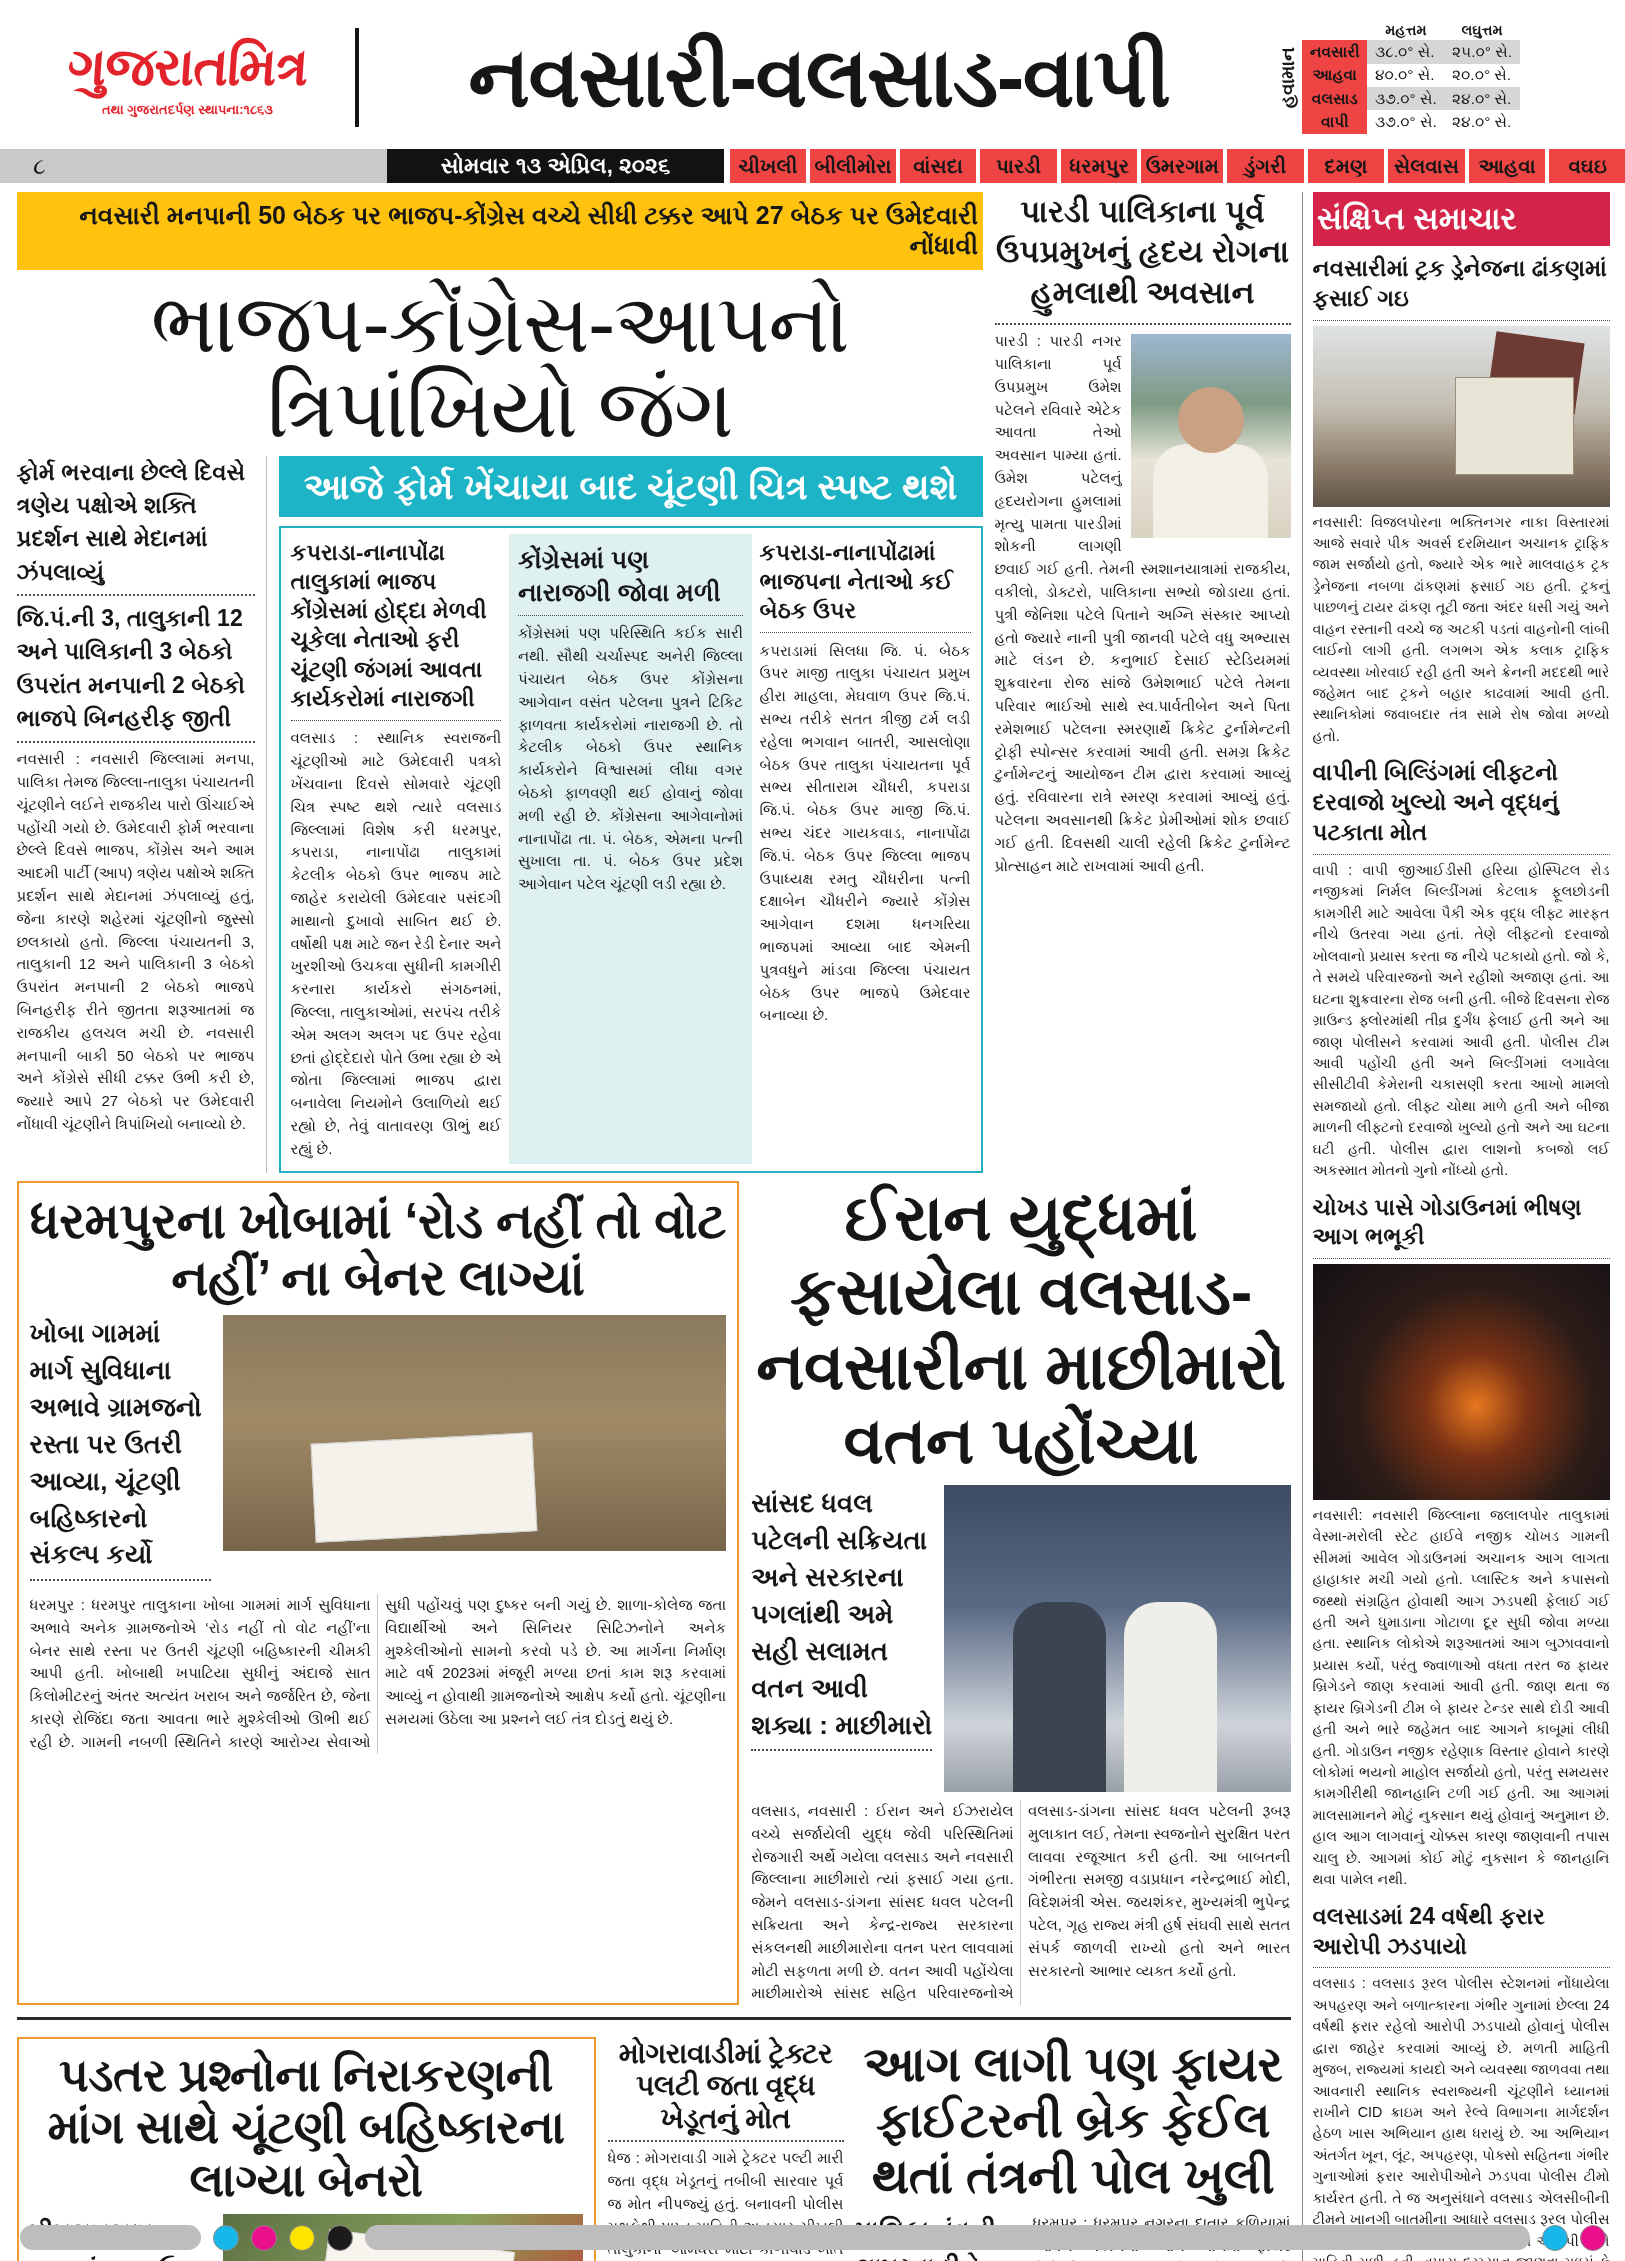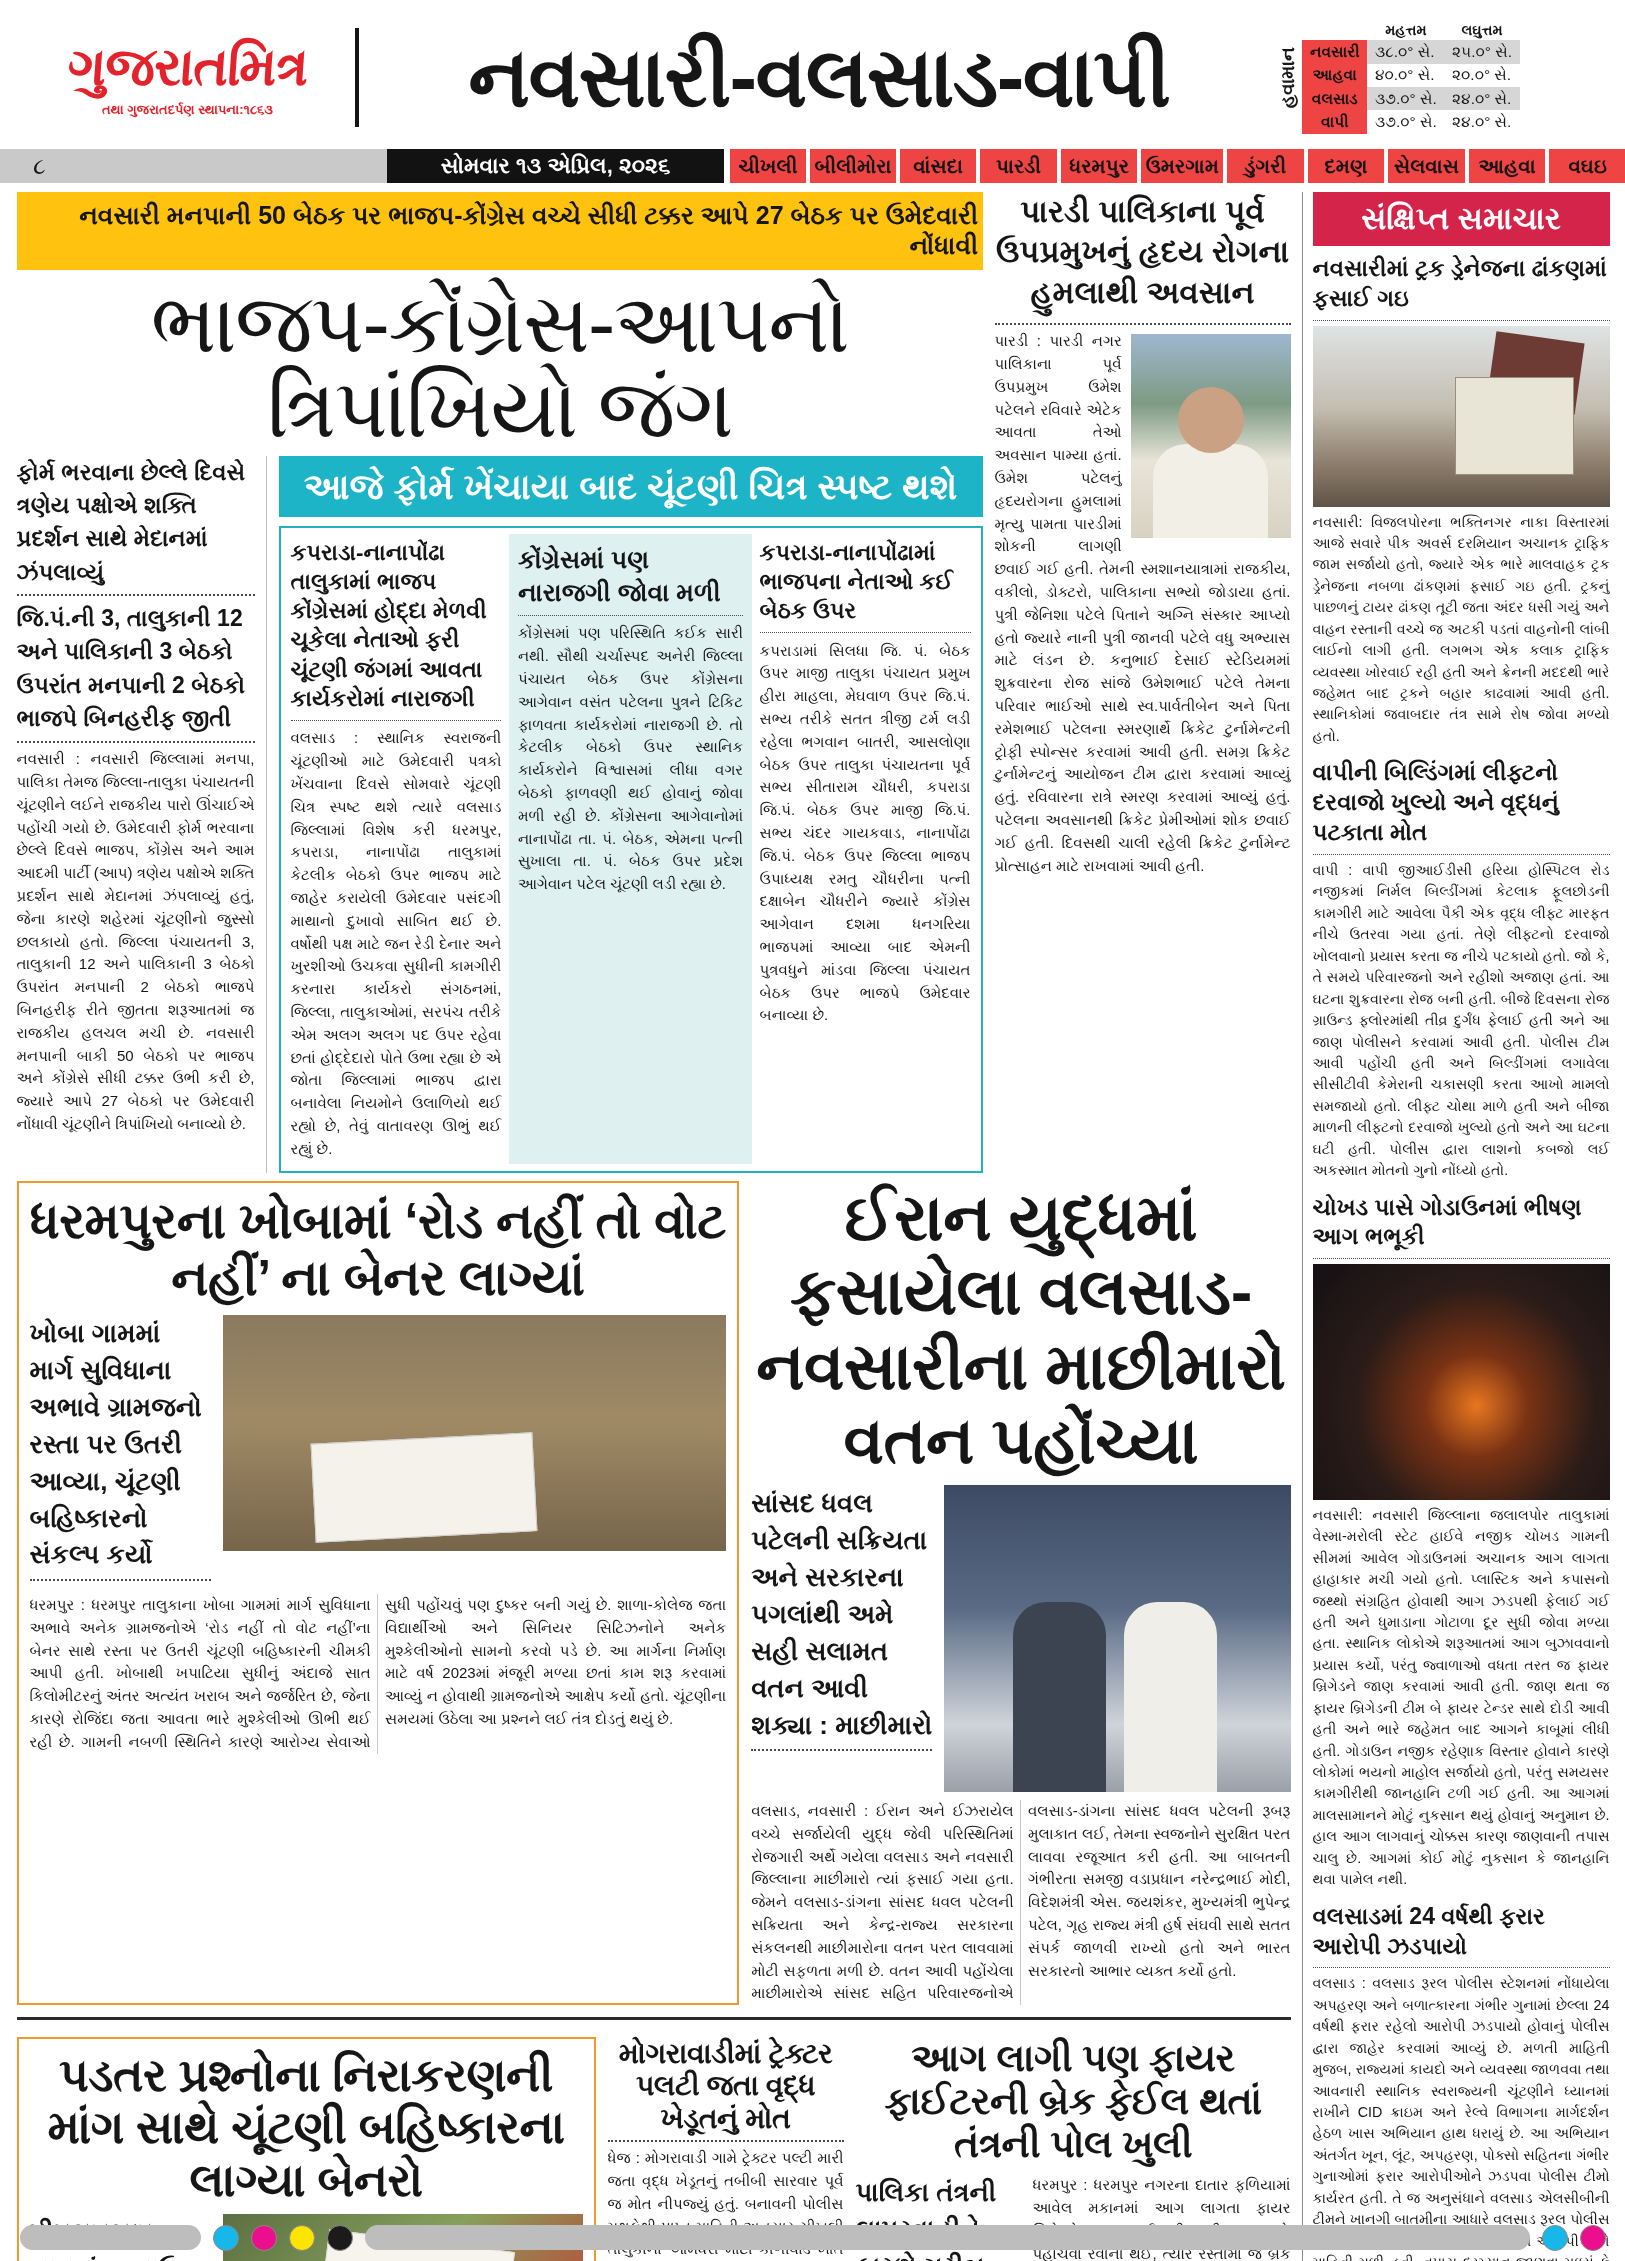--- a/index.html
+++ b/index.html
@@ -60,40 +60,40 @@
   .pardi .photo::before { content:""; position:absolute; left:50%; bottom:-5.5px; width:115px; height:99px; margin-left:-58px; border-radius:33px 33px 0 0; background:#f2efe6; }
 
   
   .card h2 { font-weight:800; text-align:center; line-height:1.14; letter-spacing:-0.5px; }
   .card .deck { font-weight:700; font-size:26px; line-height:1.42; }
   .row2 { display:grid; grid-template-columns:1.34fr 1fr; gap:12px; }
   .orange-box { border:2.7px solid #f09a2e; padding:10px 11px; }
   .h96 { font-size:50px; }
   .h92 { font-size:65px; }
   .h84 { font-size:46px; }
-  .h72 { font-size:38px; }
+  .h72 { font-size:49px; }
   .h54 { font-size:28.5px; }
   .split { display:grid; grid-template-columns:181px 1fr; gap:12px; margin-top:7.7px; }
   .cols2 { column-count:2; column-gap:14.3px; column-rule:0.5px solid #c9c9c9; margin-top:7.7px; }
 
   .photo.protest { height:236px; background:linear-gradient(180deg,#8b7a5e 0%,#a08a66 45%,#77654a 100%); }
   .photo.protest .bannerline { position:absolute; left:18%; bottom:6%; width:44%; height:42%; background:#f4f2ea; transform:rotate(-3deg); border:1.1px solid #ccc; }
   .photo.iran { height:307px; background:linear-gradient(180deg,#3d4a63 0%,#5a6a85 40%,#cfd4da 78%,#9aa0a8 100%); }
   .photo.iran .fig { position:absolute; bottom:0; width:93px; height:62%; background:#f0eee8; border-radius:33px 33px 0 0; }
   .photo.iran .fig.f1 { left:20%; background:#3c4452; }
   .photo.iran .fig.f2 { left:52%; }
   .photo.poster { height:258px; background:linear-gradient(135deg,#5c7042 0%,#87a05c 40%,#b4543c 70%,#6d8248 100%); }
   .photo.poster .sheet { position:absolute; left:26%; top:10%; width:52%; height:80%; background:#f6f4ec; transform:rotate(7deg); border:1.1px solid #ddd; }
   .photo.truck { height:181px; background:linear-gradient(180deg,#dfe3e4 0%,#c4beb2 45%,#8a7a68 78%,#5f5347 100%); }
   .photo.truck .cab { position:absolute; left:48%; top:28%; width:40%; height:54%; background:#e8e4d6; border:1.6px solid #9c8f7a; }
   .photo.truck .cont { position:absolute; left:60%; top:6%; width:30%; height:40%; background:#6e3b34; transform:rotate(8deg); }
   .photo.fire { height:236px; background:radial-gradient(circle at 55% 60%, #e8771f 0%, #7a3214 24%, #2b1c18 55%, #141014 100%); }
 
   
-  .briefs-header { background:#d5244a; color:#fff; font-weight:800; font-size:31px; text-align:center; padding:8.8px 4.4px; margin-bottom:8.8px; }
+  .briefs-header { background:#d5244a; color:#fff; font-weight:800; font-size:31px; text-align:left; padding:8.8px 4.4px; margin-bottom:8.8px; }
   .brief { margin-bottom:11px; }
   .brief h4 { font-size:23px; font-weight:800; line-height:1.3; border-bottom:1.6px dotted #4c4c4c; padding-bottom:5.5px; margin-bottom:5.5px; }
   .brief p { font-size:14.3px; line-height:1.5; text-align:justify; }
   .brief .photo { width:100%; margin:4.4px 0; }
 
   
   .regstrip { position:absolute; left:0; right:0; bottom:7.7px; display:flex; align-items:center; gap:12px; padding:0 20px; height:31px; }
   .gbar { height:25px; background:#bdbdbd; border-radius:13px; }
   .gbar.b1 { width:181px; } .gbar.b2 { flex:1; }
   .dot { width:26px; height:26px; border-radius:50%; border:1.1px solid #888; flex:0 0 auto; }

